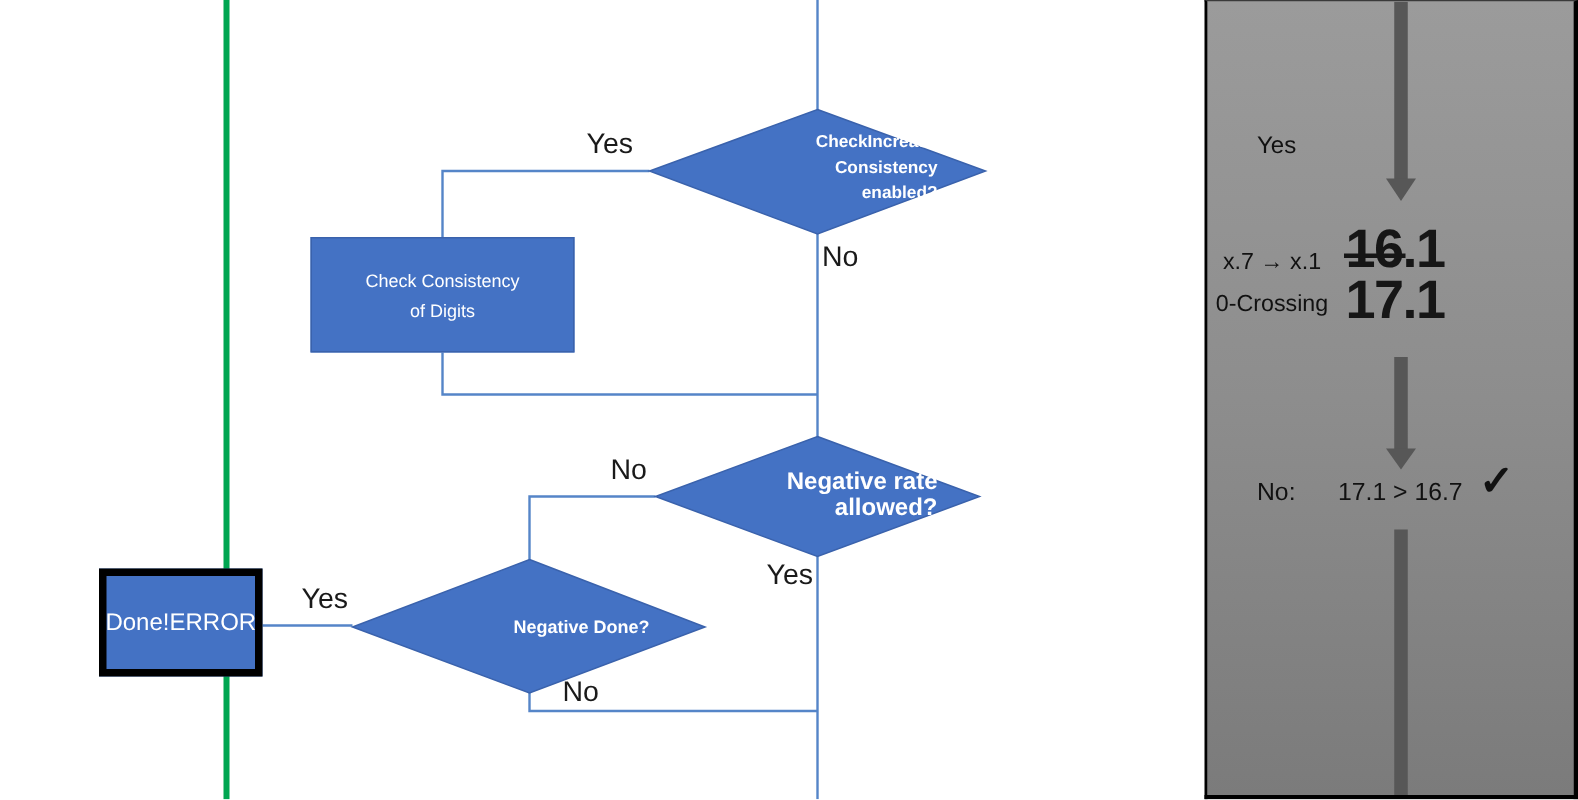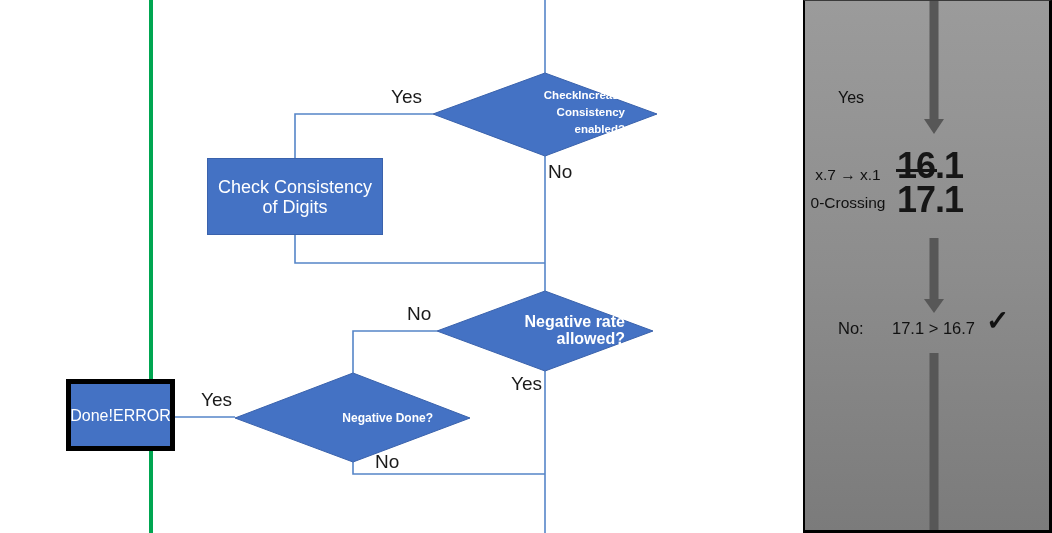--- a/index.html
+++ b/index.html
@@ -5,21 +5,21 @@
   html,body{margin:0;padding:0;background:#fff;}
   .stage{position:relative;width:1052px;height:533px;overflow:hidden;background:#ffffff;
          font-family:"Liberation Sans",sans-serif;}
   
   .green-line{position:absolute;left:149px;top:0;width:4px;height:533px;background:#00a651;}
   
   .flow-svg{position:absolute;left:0;top:0;width:1052px;height:533px;}
   
   .proc-box{position:absolute;left:207px;top:158px;width:176px;height:77px;box-sizing:border-box;
             background:#4472c4;border:1px solid #3a62ac;display:flex;flex-direction:column;
-            align-items:center;justify-content:center;color:#fff;font-size:18px;line-height:20px;}
+            align-items:center;justify-content:center;color:#fff;font-size:12px;line-height:20px;}
   
   .done-box{position:absolute;left:66px;top:379px;width:109px;height:72px;box-sizing:border-box;
             background:#4472c4;border:5px solid #000;display:flex;
             align-items:center;justify-content:center;color:#fff;font-size:16px;line-height:21px;}
   
   .dia-text{position:absolute;text-align:right;color:#fff;font-weight:600;}
   .dia-text.d1{left:465px;top:87px;width:160px;font-size:11.5px;line-height:17px;}
   .dia-text.d2{left:465px;top:313px;width:160px;font-size:16px;line-height:17px;}
   .dia-text.d3{left:273px;top:410px;width:160px;font-size:12px;line-height:16px;}
   

